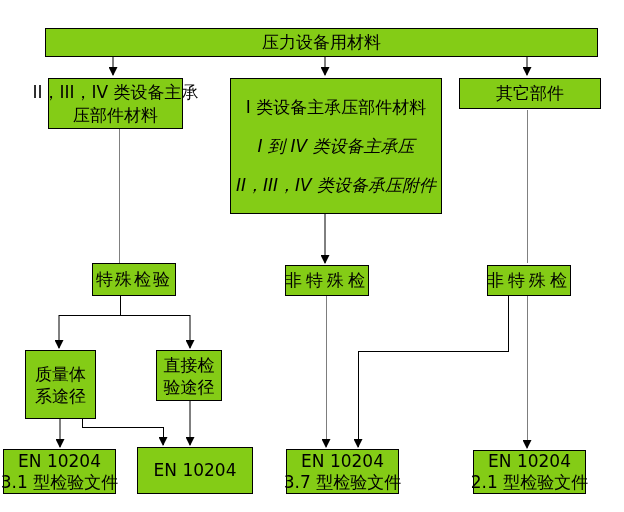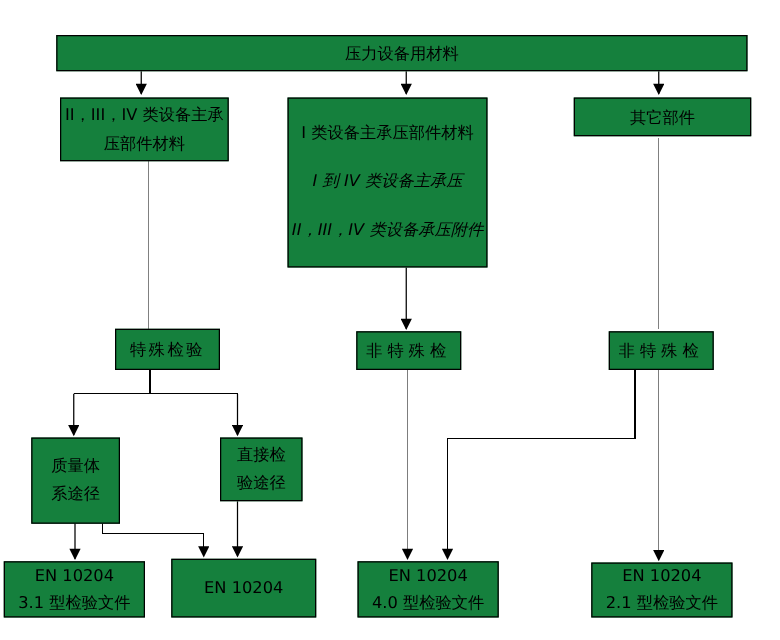--- a/index.html
+++ b/index.html
@@ -8,42 +8,42 @@
     background: #ffffff;
     font-family: "DejaVu Sans", "Liberation Sans", sans-serif;
     position: relative;
     overflow: hidden;
   }
   .stage { position: absolute; left: 0; top: 0; width: 624px; height: 512px; }
   svg.wires { position: absolute; left: 0; top: 0; }
   .node {
     position: absolute;
     box-sizing: border-box;
-    background: #15803d;
+    background: #84cc16;
     border: 1px solid #000000;
     color: #000000;
-    font-size: 13px;
+    font-size: 17px;
     display: flex;
     flex-direction: column;
     align-items: center;
     justify-content: center;
     text-align: center;
     white-space: nowrap;
   }
   .node span { display: block; }
 
   #n-root     { left: 45px;  top: 28px;  width: 553px; height: 29px; }
   #n-left     { left: 48px;  top: 78px;  width: 135px; height: 51px; line-height: 23px; align-items: center; }
-  #n-mid      { left: 230px; top: 78px;  width: 160px; height: 136px; line-height: 20px; }
+  #n-mid      { left: 230px; top: 78px;  width: 212px; height: 136px; line-height: 20px; }
   #n-right    { left: 459px; top: 78px;  width: 142px; height: 31px; }
   #n-special  { left: 92px;  top: 263px; width: 84px;  height: 33px; letter-spacing: 2px; }
   #n-nonsp1   { left: 285px; top: 265px; width: 84px;  height: 31px; letter-spacing: 4px; }
   #n-nonsp2   { left: 487px; top: 265px; width: 84px;  height: 31px; letter-spacing: 4px; }
   #n-quality  { left: 25px;  top: 350px; width: 71px;  height: 69px; line-height: 22px; }
-  #n-direct   { left: 156px; top: 350px; width: 66px;  height: 51px; line-height: 22px; margin-left: 20px; }
+  #n-direct   { left: 156px; top: 350px; width: 66px;  height: 51px; line-height: 22px; }
   #n-en31     { left: 3px;   top: 449px; width: 113px; height: 45px; line-height: 21px; }
   #n-en32     { left: 137px; top: 447px; width: 116px; height: 47px; line-height: 21px; }
   #n-en22     { left: 286px; top: 449px; width: 113px; height: 45px; line-height: 21px; }
   #n-en21     { left: 473px; top: 450px; width: 113px; height: 44px; line-height: 21px; }
 
   .mid-gap { margin-top: 19px; font-style: italic; }
 </style>
 </head>
 <body>
 
@@ -126,21 +126,21 @@
     <span>EN 10204</span>
     <span>3.1 型检验文件</span>
   </div>
 
   <div class="node" id="n-en32">
     <span>EN 10204</span>
   </div>
 
   <div class="node" id="n-en22">
     <span>EN 10204</span>
-    <span>4.0 型检验文件</span>
+    <span>3.7 型检验文件</span>
   </div>
 
   <div class="node" id="n-en21">
     <span>EN 10204</span>
     <span>2.1 型检验文件</span>
   </div>
 
 </div>
 
 </body></html>

